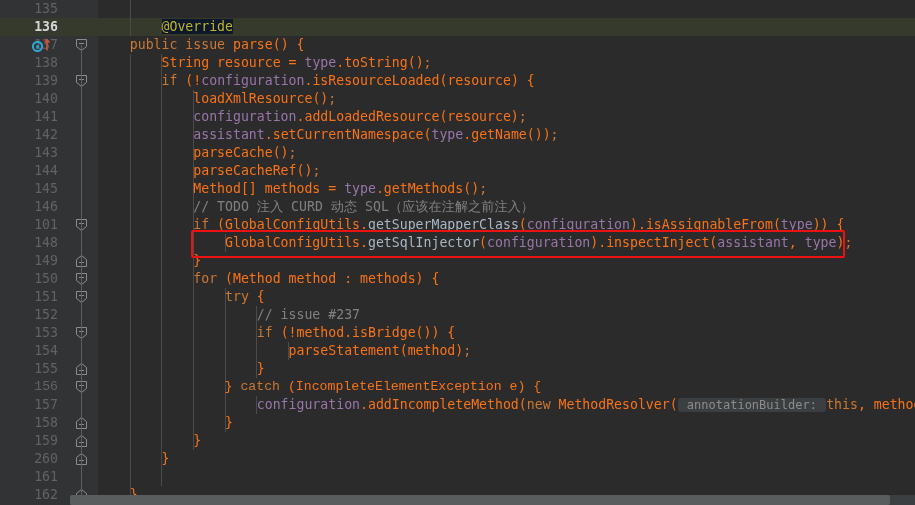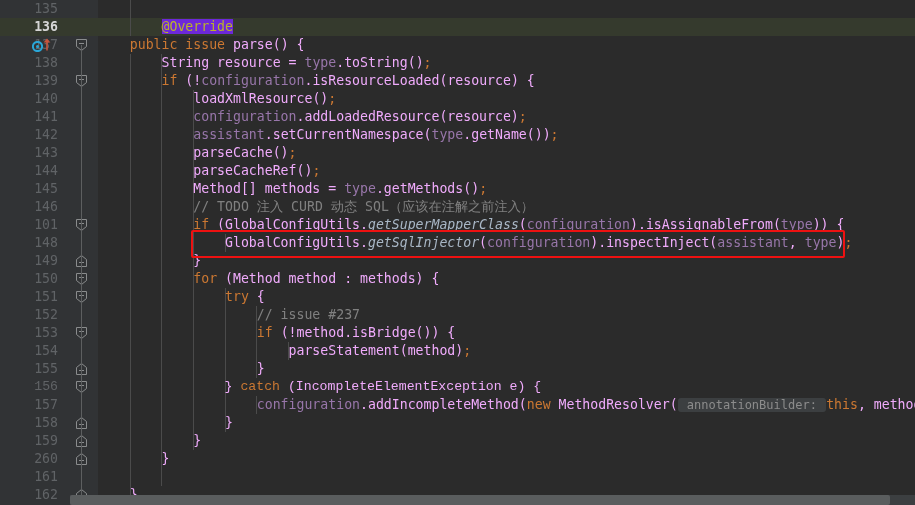--- a/index.html
+++ b/index.html
@@ -94,33 +94,33 @@
     height: 18px;
     line-height: 18px;
     color: #a9b7c6;
     white-space: pre;
   }
 
   
   .kw       { color: #cc7832; }
   .field    { color: #9876aa; }
   .com      { color: #808080; }
-  .sfn      { color: #a9b7c6; font-style: italic; }
-  .plain    { color: #f0abfc; }
+  .sfn      { color: #a9b7c6; }
+  .plain    { color: #f97316; }
   .semi     { color: #cc7832; }
   .hint {
     color: #8c8c8c;
     background: #3c3f41;
     border-radius: 3px;
     padding: 0 2px;
     font-size: 12px;
   }
 
   .anno-hl {
-    background: #6d28d9;
+    background: #0f172a;
     color: #bbb529;
   }
 
   
   .indent {
     position: absolute;
     width: 1px;
     background: #4b4b4b;
   }
 

